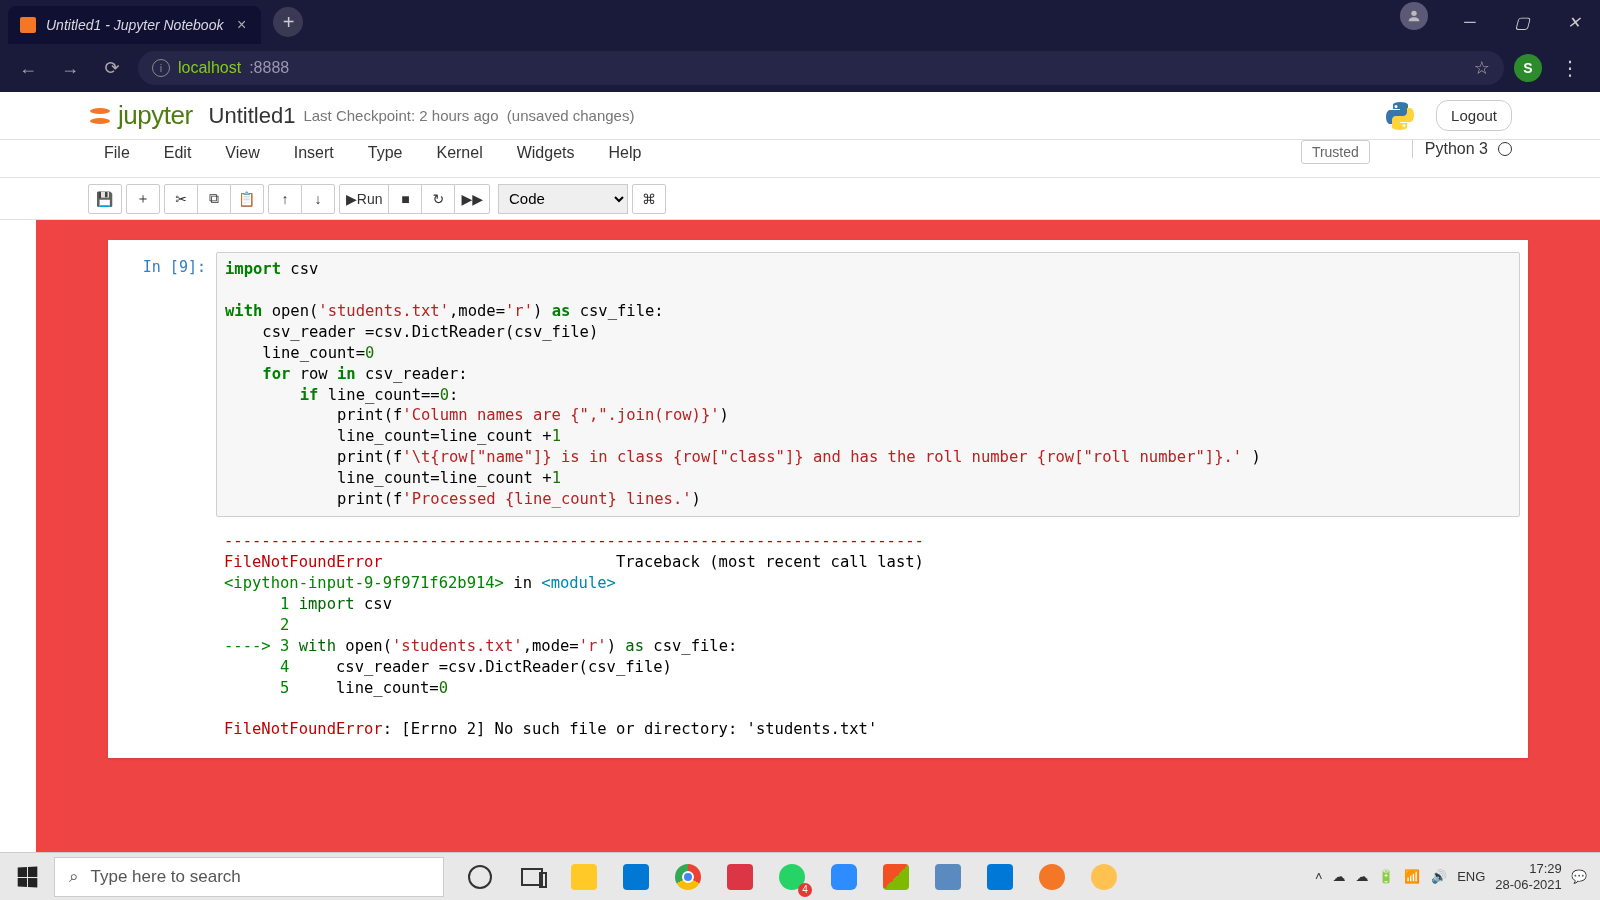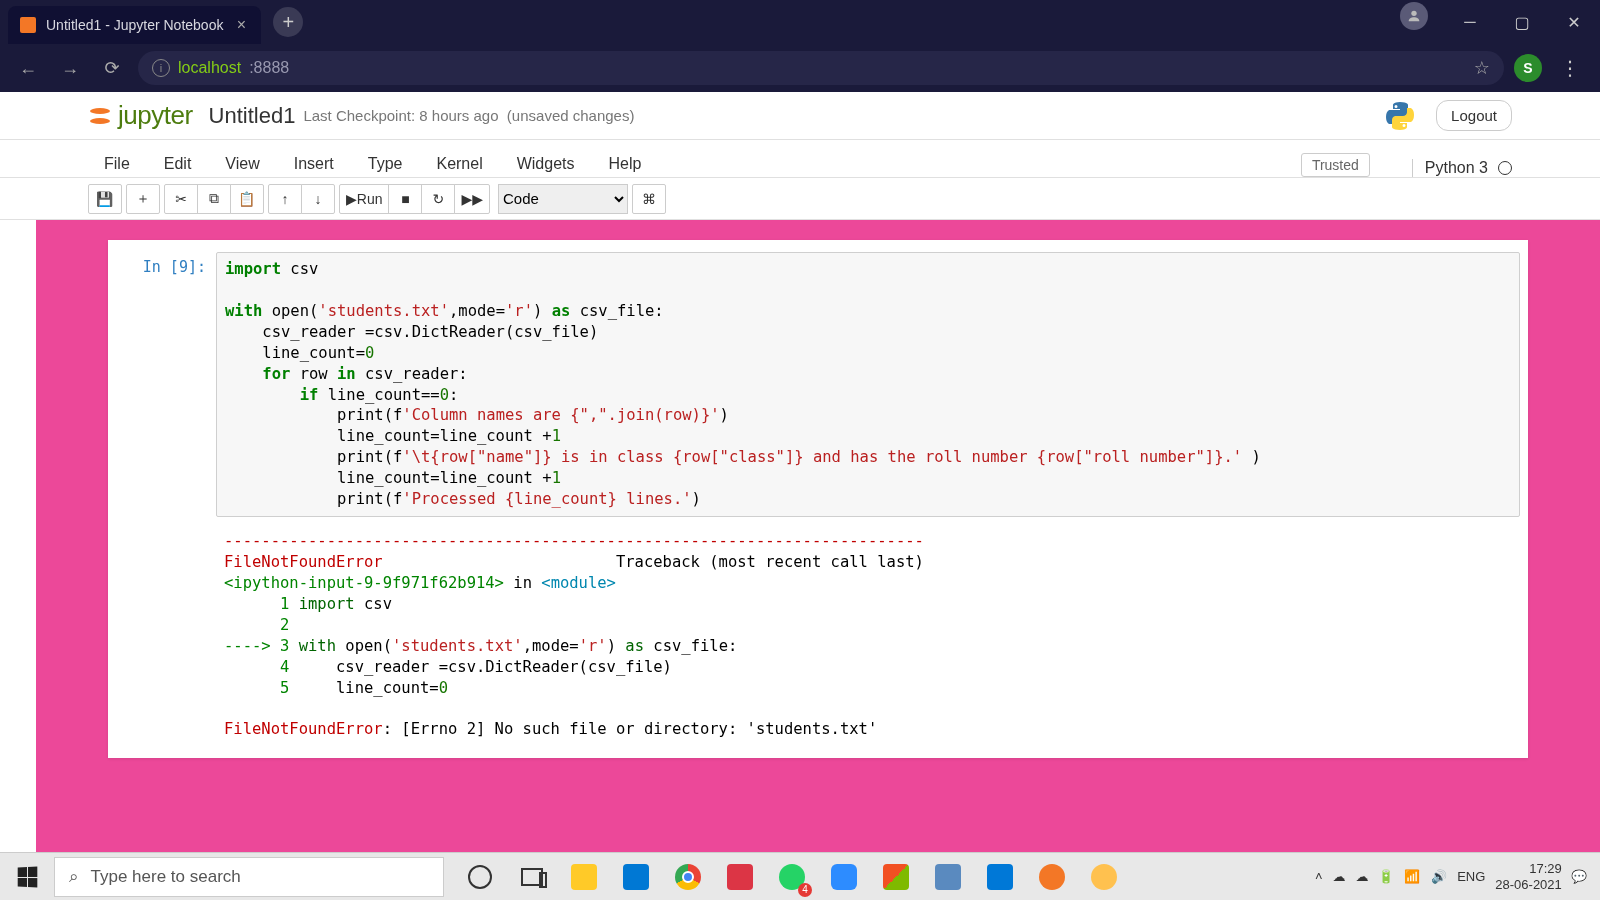--- a/index.html
+++ b/index.html
@@ -1,19 +1,19 @@
 <!DOCTYPE html>
 <html><head>
 <meta charset="utf-8">
 <style>
   * { margin: 0; padding: 0; box-sizing: border-box; }
   body { font-family: "Segoe UI", Arial, sans-serif; width: 1600px; height: 900px; overflow: hidden; background: #fff; }
   
   
-  .titlebar { height: 44px; background: #1a1a3a; display: flex; align-items: center; }
+  .titlebar { height: 44px; background: #1a1a3a; display: flex; align-items: center; font-style: italic; }
   .tab { background: #101033; height: 38px; margin-top: 6px; margin-left: 8px; border-radius: 8px 8px 0 0; display: flex; align-items: center; padding: 0 12px; gap: 10px; color: #d8d8e0; font-size: 14px; }
   .tab-icon { width: 16px; height: 16px; background: #f37726; border-radius: 2px; }
   .tab-close { width: 16px; height: 16px; display:flex; align-items:center; justify-content:center; color:#aaa; font-size:16px; cursor:pointer; }
   .newtab { width: 30px; height: 30px; border-radius: 50%; background: #3a3a55; color: #ccc; display:flex; align-items:center; justify-content:center; margin-left: 12px; font-size: 20px; cursor:pointer; }
   .win-controls { margin-left: auto; display: flex; }
   .win-btn { width: 52px; height: 40px; display:flex; align-items:center; justify-content:center; color:#ccc; cursor:pointer; }
   .avatar-top { width: 28px; height: 28px; border-radius: 50%; background: #5a5a77; margin-right: 16px; display:flex; align-items:center; justify-content:center; }
   
   .addrbar { height: 48px; background: #1a1a3a; display:flex; align-items:center; padding: 0 12px; gap: 10px; }
   .nav-btn { width: 32px; height: 32px; display:flex; align-items:center; justify-content:center; color:#aaa; cursor:pointer; font-size:18px; }
@@ -34,38 +34,38 @@
   .jp-logo-icon::after { bottom:4px; }
   .jp-logo-text { font-size: 26px; color: #4d7c0f; font-family: "Helvetica Neue", Arial, sans-serif; letter-spacing: -0.5px; }
   .jp-title { font-size: 22px; color: #333; margin-left: 16px; }
   .jp-checkpoint { font-size: 15px; color: #777; margin-left: 8px; }
   .jp-right { margin-left: auto; display:flex; align-items:center; gap: 20px; margin-right: 72px; }
   .py-logo { width: 32px; height: 32px; position:relative; }
   .py-logo svg { width:100%; height:100%; }
   .logout-btn { border: 1px solid #ccc; border-radius: 12px; padding: 6px 14px; color:#333; font-size:15px; cursor:pointer; background:#fff; }
   
   
-  .menubar { height: 38px; background: #fff; border-bottom: 1px solid #e0e0e0; display:flex; align-items:flex-end; padding: 0 88px; gap: 2px; }
+  .menubar { height: 38px; background: #fff; border-bottom: 1px solid #e0e0e0; display:flex; align-items:flex-start; padding: 0 88px; gap: 2px; }
   .menubar .mitem { padding: 4px 16px; color:#333; font-size:16px; cursor:pointer; }
   .menubar .spacer { flex:1; }
   .trusted { border:1px solid #ccc; border-radius:3px; padding:3px 10px; color:#666; font-size:14px; }
   .kernel-ind { display:flex; align-items:center; gap:10px; color:#333; font-size:16px; margin-left: 40px; border-left:1px solid #ccc; padding-left: 12px; }
   .kernel-circle { width:14px; height:14px; border:1.5px solid #333; border-radius:50%; }
   
   
   .toolbar { height: 42px; background:#fff; border-bottom:1px solid #e0e0e0; display:flex; align-items:center; padding: 0 88px; gap: 4px; }
   .tbtn { border:1px solid #ccc; background:#fff; height:30px; min-width:34px; display:flex; align-items:center; justify-content:center; cursor:pointer; font-size:14px; color:#333; border-radius:2px; padding:0 6px; }
   .tbtn-group { display:flex; }
   .tbtn-group .tbtn { border-radius:0; margin-left:-1px; }
   .tbtn-group .tbtn:first-child { border-radius:2px 0 0 2px; margin-left:0; }
   .tbtn-group .tbtn:last-child { border-radius:0 2px 2px 0; }
-  .cell-type { height:30px; width:130px; border:1px solid #ccc; font-size:15px; padding:0 0; margin-left:4px; }
-  
-  
-  .notebook-scroll { height: calc(900px - 44px - 48px - 48px - 38px - 42px - 48px); overflow-y:auto; background:#ec4899; padding: 20px 0; margin-left: 36px; }
+  .cell-type { height:30px; width:130px; border:1px solid #ccc; font-size:15px; padding:0 6px; margin-left:4px; }
+  
+  
+  .notebook-scroll { height: calc(900px - 44px - 48px - 48px - 38px - 42px - 48px); overflow-y:auto; background:#ef4444; padding: 20px 0; margin-left: 36px; }
   .notebook { width: 1420px; margin: 0 auto; background:#fff; box-shadow: 0 1px 3px rgba(0,0,0,0.1); padding: 8px 0; }
   .cell { display:flex; padding: 4px 8px; }
   .prompt { width: 100px; text-align:right; padding: 6px 10px 0 0; font-family: "Menlo","Consolas",monospace; font-size:15px; color:#307fc1; flex-shrink:0; }
   .input_area { flex:1; background:#f7f7f7; border:1px solid #cfcfcf; border-radius:2px; padding: 6px 8px; font-family:"Menlo","Consolas",monospace; font-size:15.5px; line-height:1.35; white-space:pre; overflow-x:auto; }
   .output_area { flex:1; padding:6px 8px; font-family:"Menlo","Consolas",monospace; font-size:15.5px; line-height:1.35; white-space:pre; overflow-x:auto; }
   .cell.selected { border-left: 5px solid #42a5f5; }
   
   
   .kw { color:#008000; font-weight:bold; }
   .str { color:#ba2121; }
@@ -149,21 +149,21 @@
   <div class="menu-dots">⋮</div>
 </div>
 
 <div class="jp-header">
   <div class="jp-logo">
     <div class="jp-logo-icon"></div>
     <span class="jp-logo-text">jupyter</span>
   </div>
   <span class="jp-title">Untitled1</span>
   <span class="jp-checkpoint">
-    <span>Last Checkpoint: 8 hours ago</span>&nbsp;&nbsp;<span>(unsaved changes)</span>
+    <span>Last Checkpoint: 2 hours ago</span>&nbsp;&nbsp;<span>(unsaved changes)</span>
   </span>
   <div class="jp-right">
     <div class="py-logo">
       <svg viewBox="0 0 32 32">
           <path fill="#3776ab" d="M16 2c-7 0-7 3-7 3v4h7v1H6s-4 0-4 7 4 7 4 7h3v-4s0-4 4-4h7s4 0 4-4V5s0-3-8-3zm-4 3a1.5 1.5 0 110 3 1.5 1.5 0 010-3z"></path>
           <path fill="#ffd43b" d="M16 30c7 0 7-3 7-3v-4h-7v-1h10s4 0 4-7-4-7-4-7h-3v4s0 4-4 4h-7s-4 0-4 4v7s0 3 8 3zm4-3a1.5 1.5 0 110-3 1.5 1.5 0 010 3z"></path>
         </svg>
     </div>
     <button class="logout-btn">Logout</button>
   </div>

